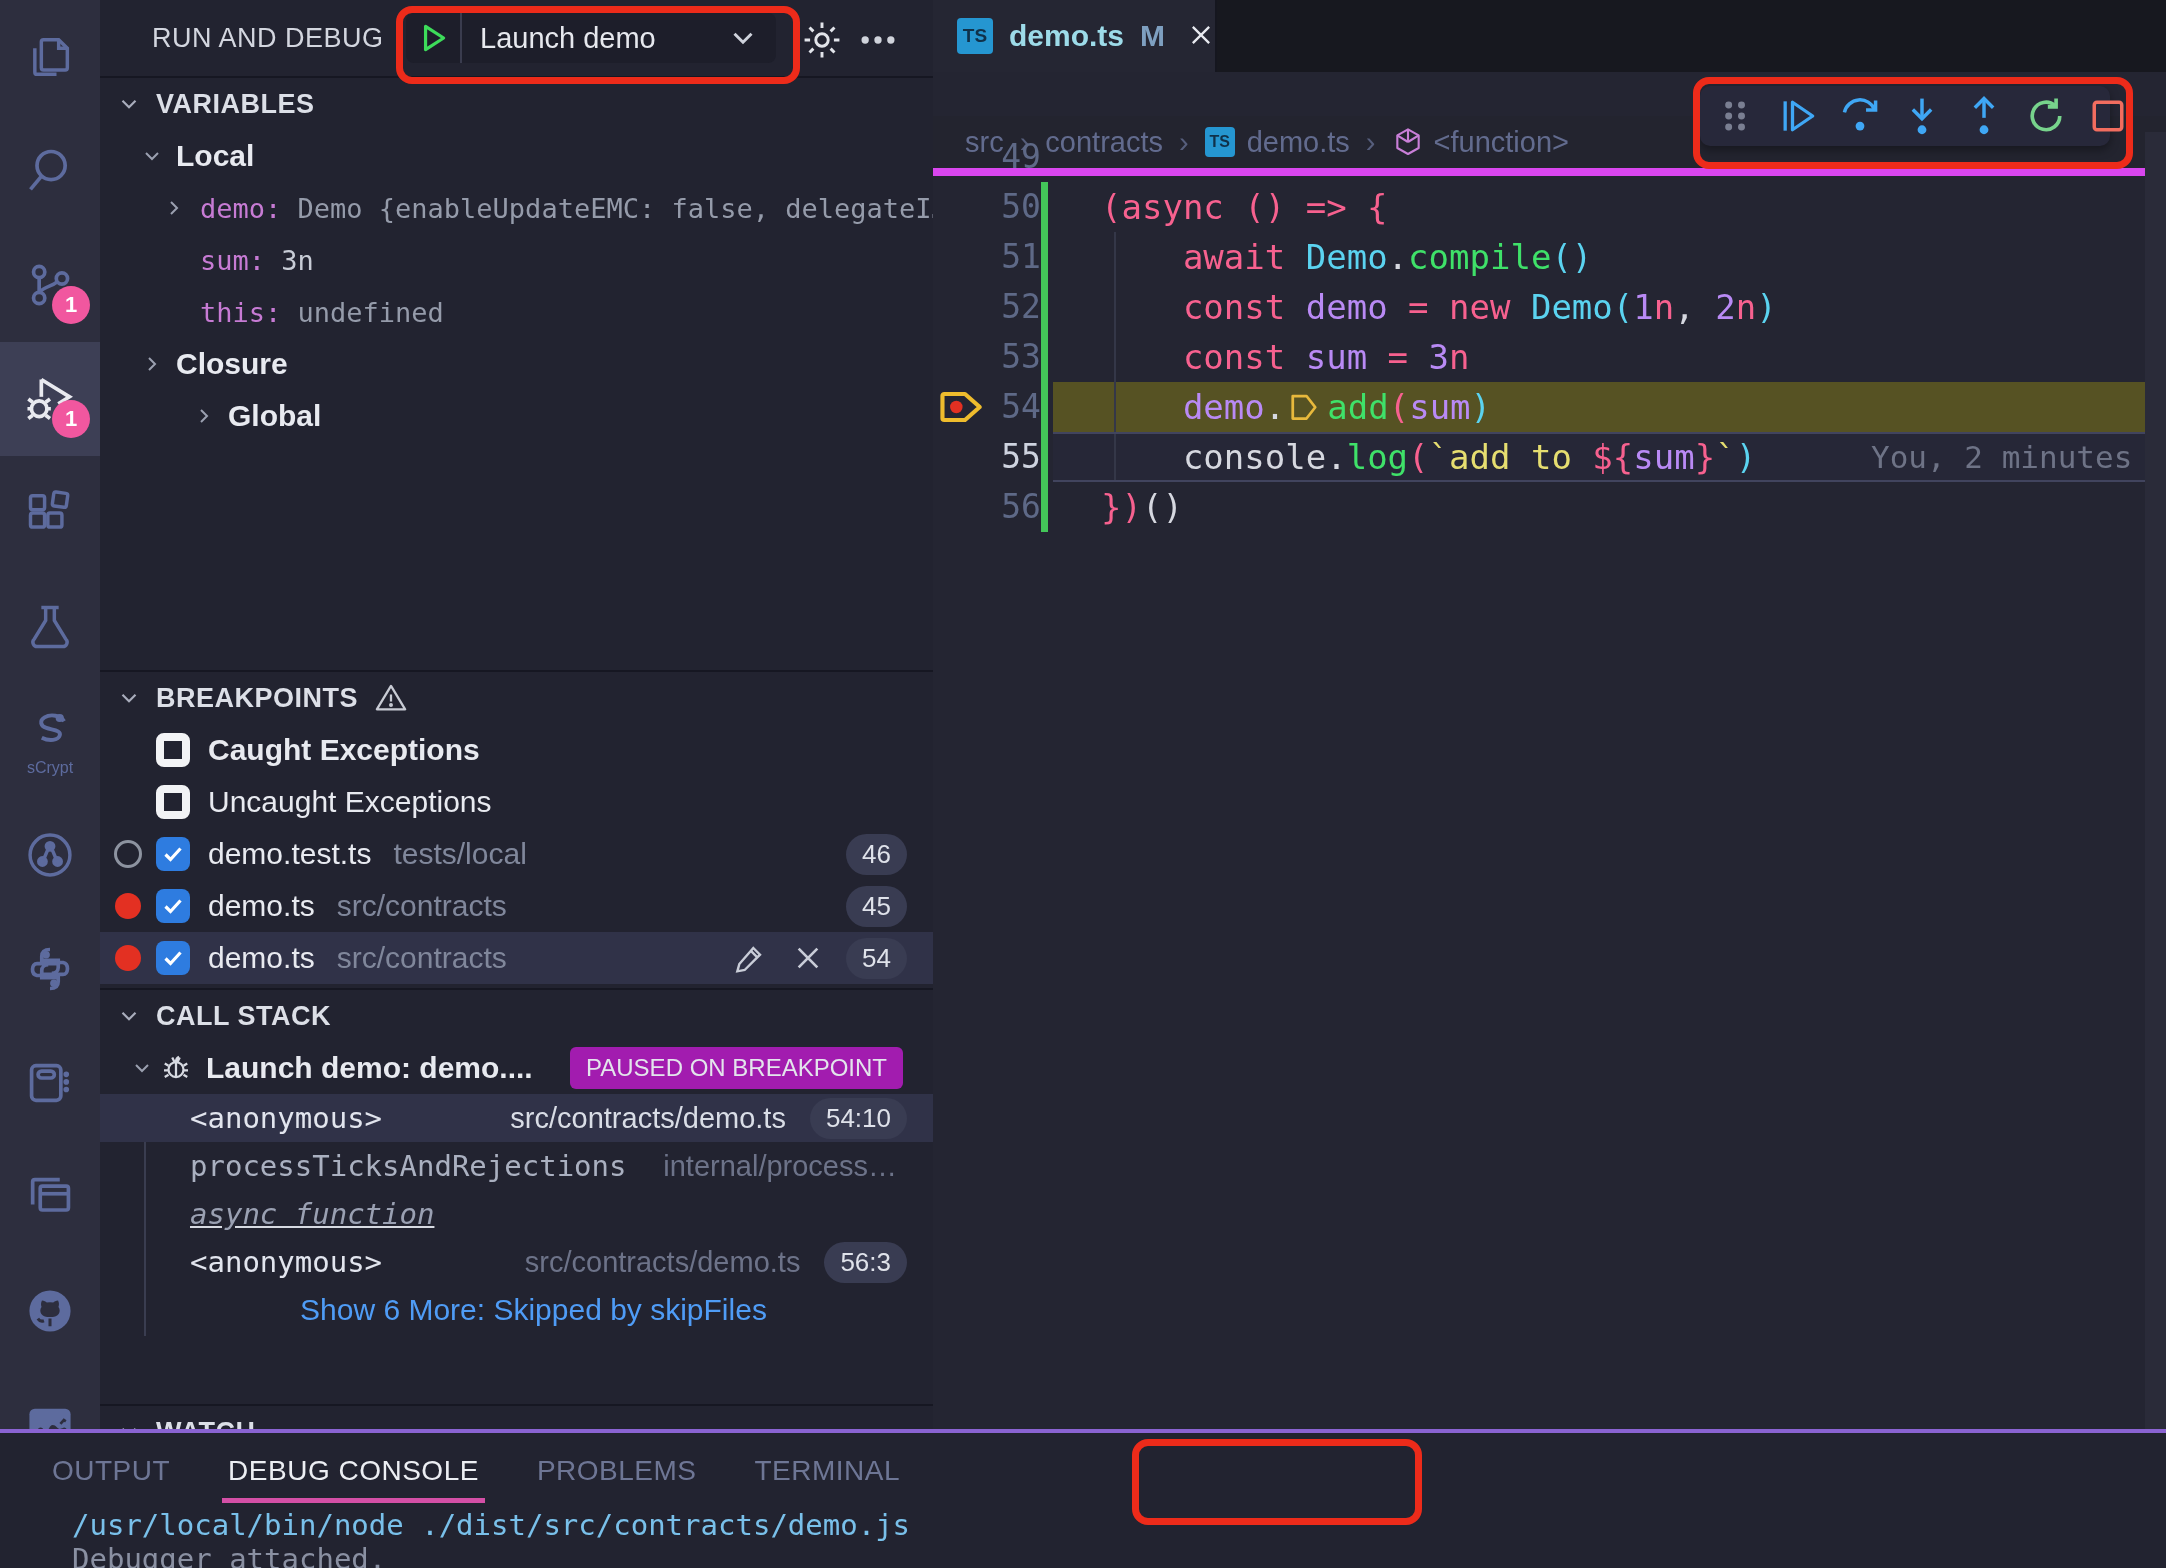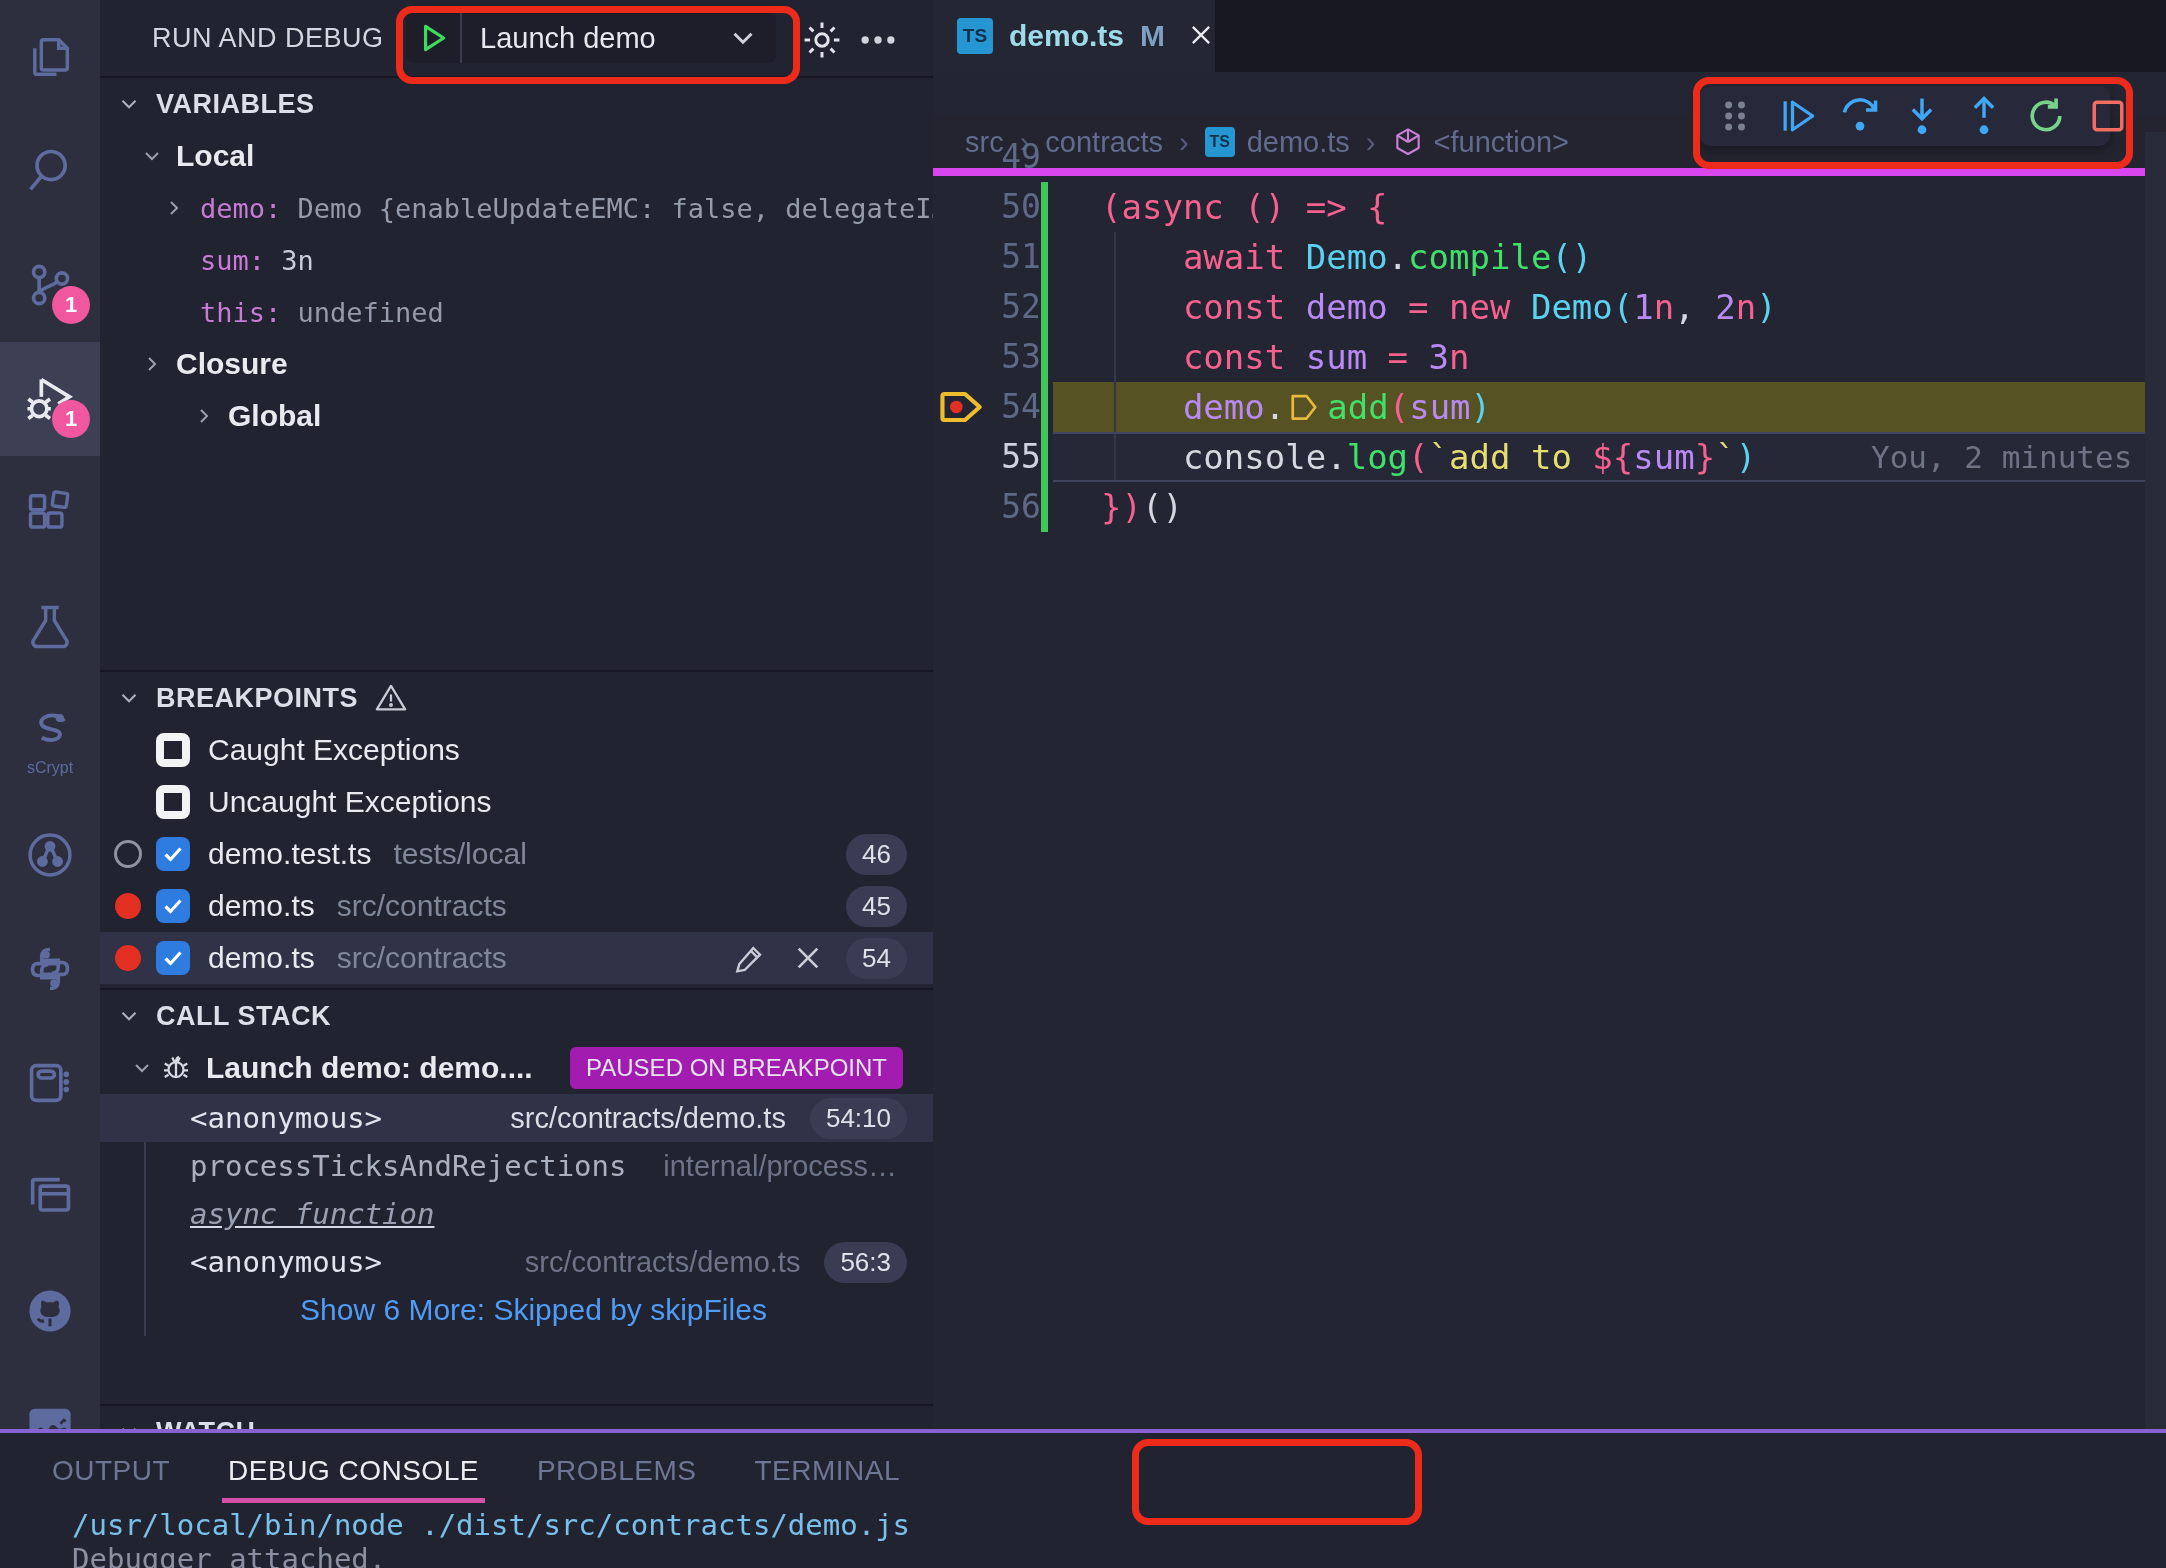--- a/index.html
+++ b/index.html
@@ -382,21 +382,21 @@
           <span class="warn-ic">
             <svg viewBox="0 0 24 24" fill="none" stroke="currentColor" stroke-width="1.6">
               <path d="M12 3.5L22 20H2z" stroke-linejoin="round"></path>
               <path d="M12 9.5v5"></path>
               <circle cx="12" cy="17" r=".6" fill="currentColor"></circle>
             </svg>
           </span>
         </div>
         <div class="row" style="padding-left: 56px;">
           <div class="cb off"></div>
-          <span class="bp-file" style="font-weight: normal;">Caught Exceptions</span>
+          <span class="bp-file" style="font-weight: bold;">Caught Exceptions</span>
         </div>
         <div class="row" style="padding-left: 56px;">
           <div class="cb off"></div>
           <span class="bp-file" style="font-weight: normal;">Uncaught Exceptions</span>
         </div>
         <div class="row">
           <div class="bp-state">
             <div class="dot-open"></div>
           </div>
           <div class="cb on">

